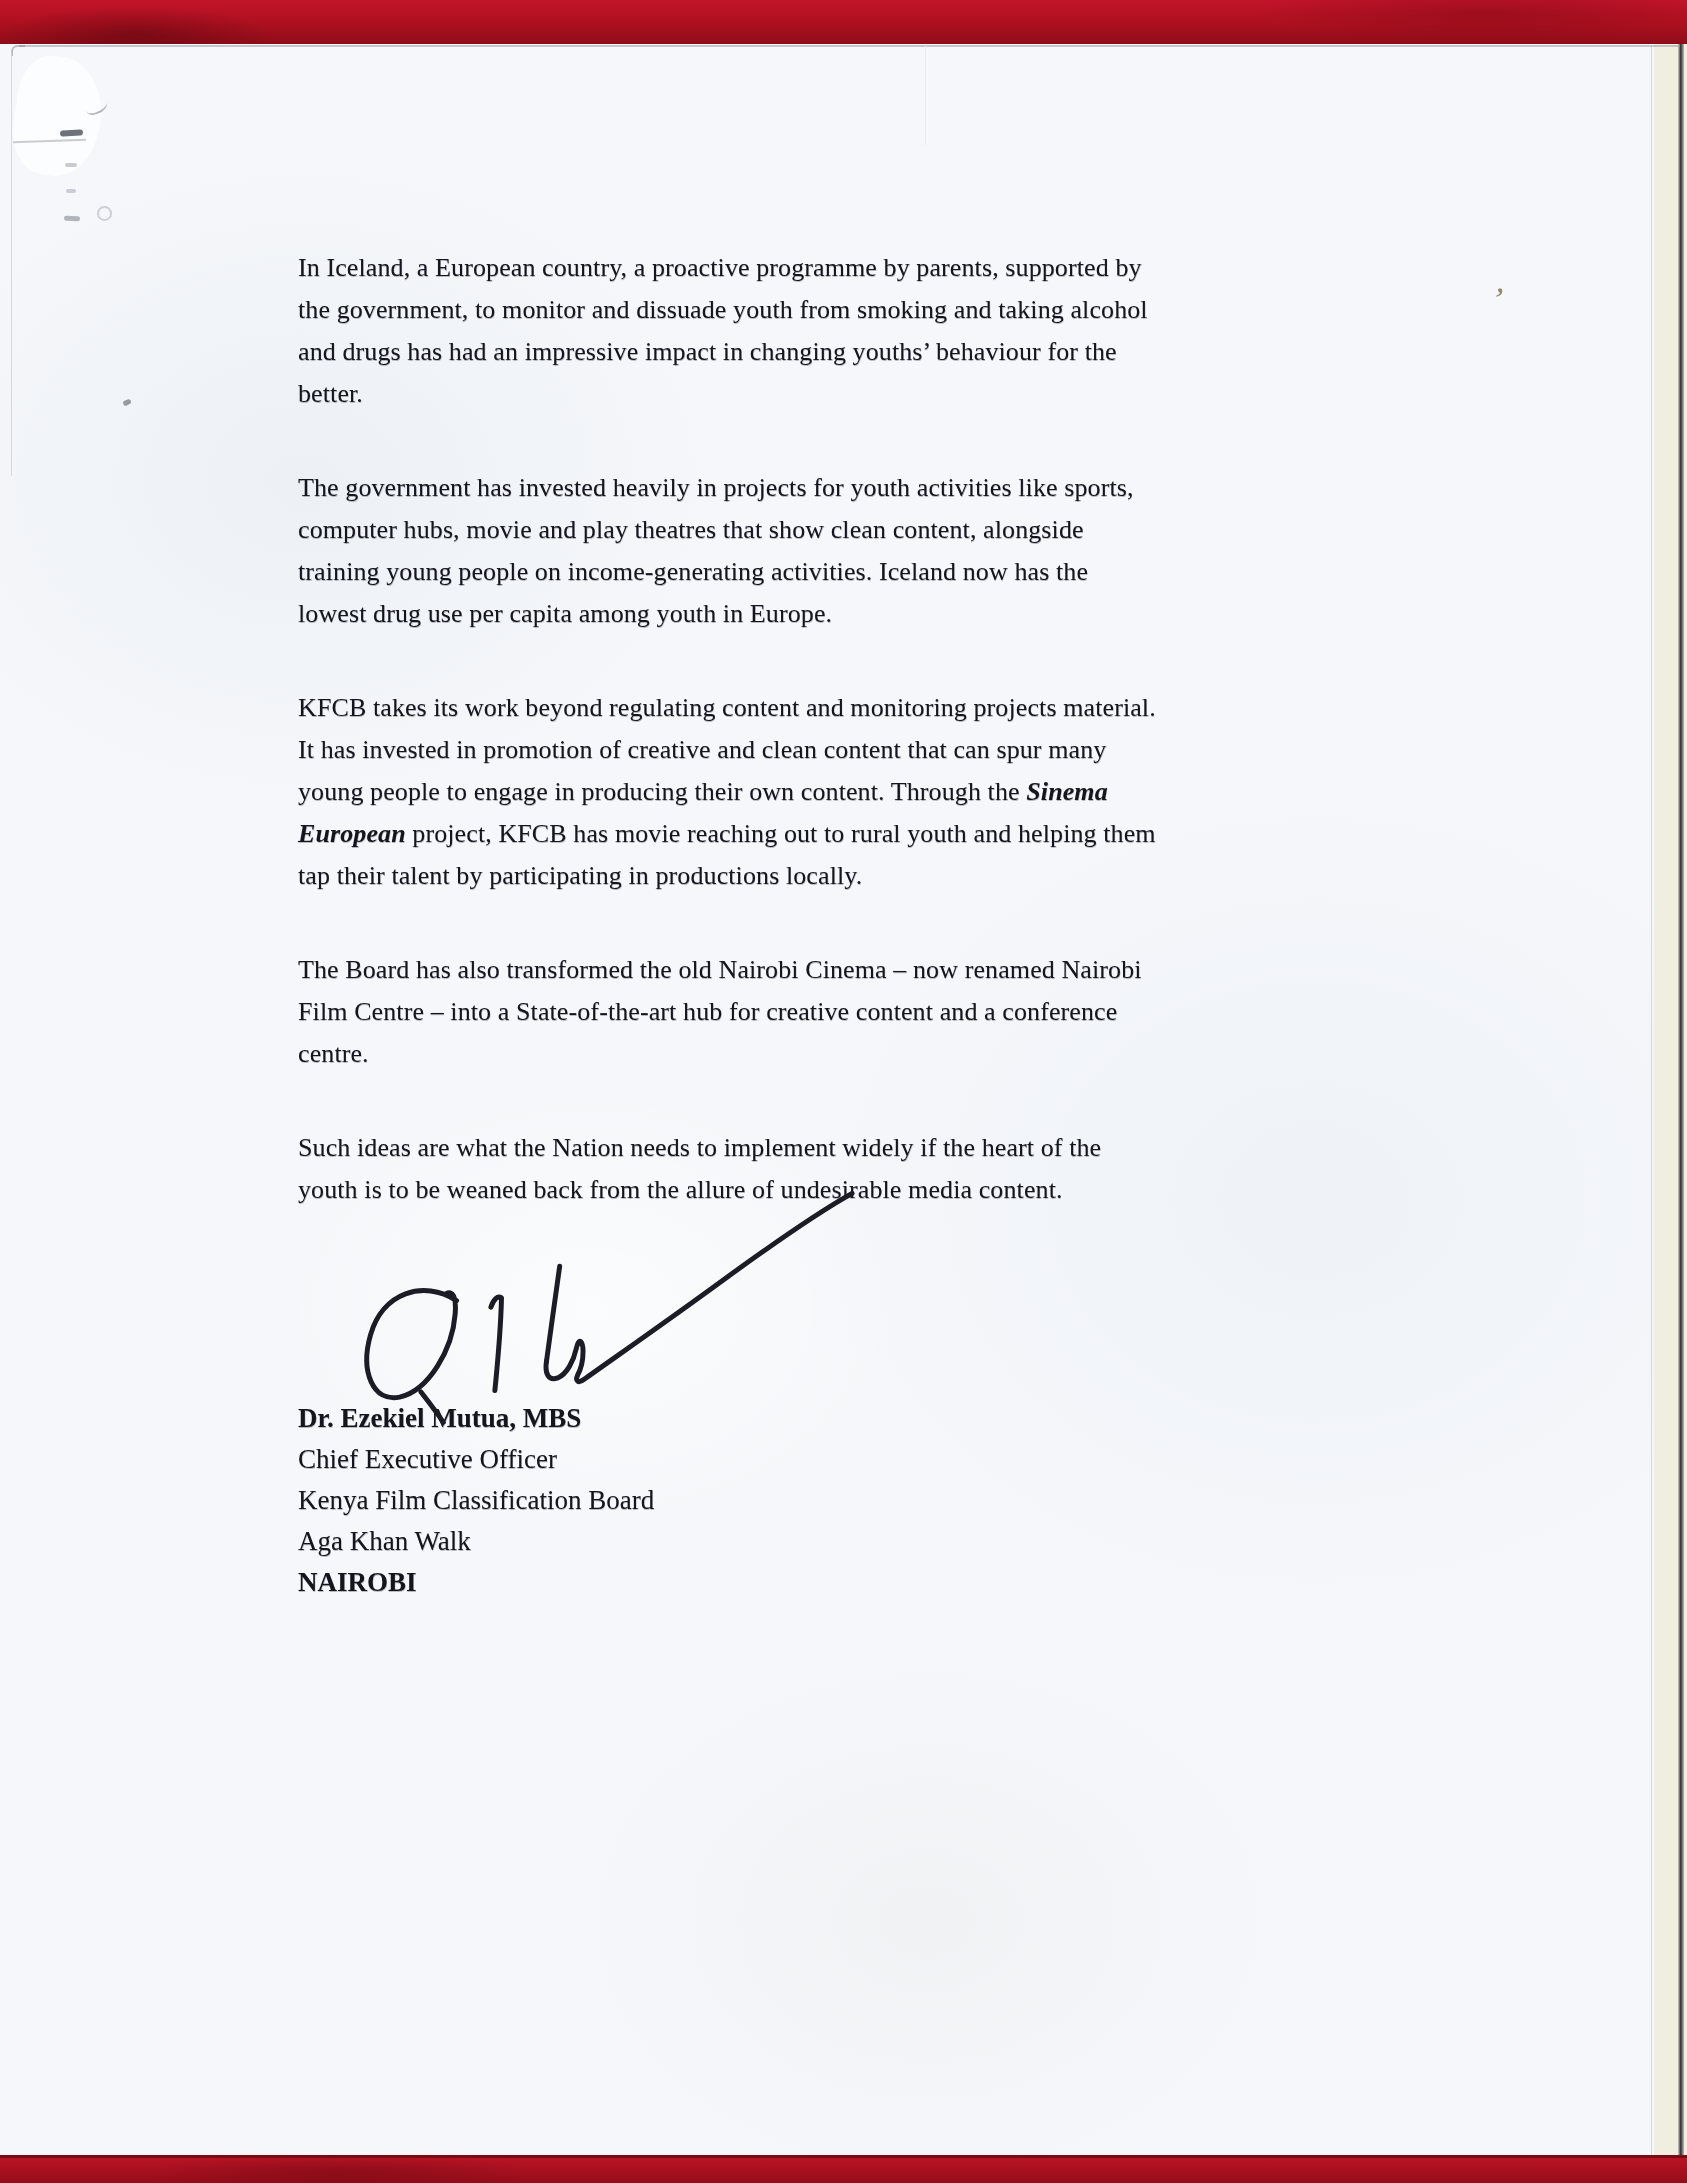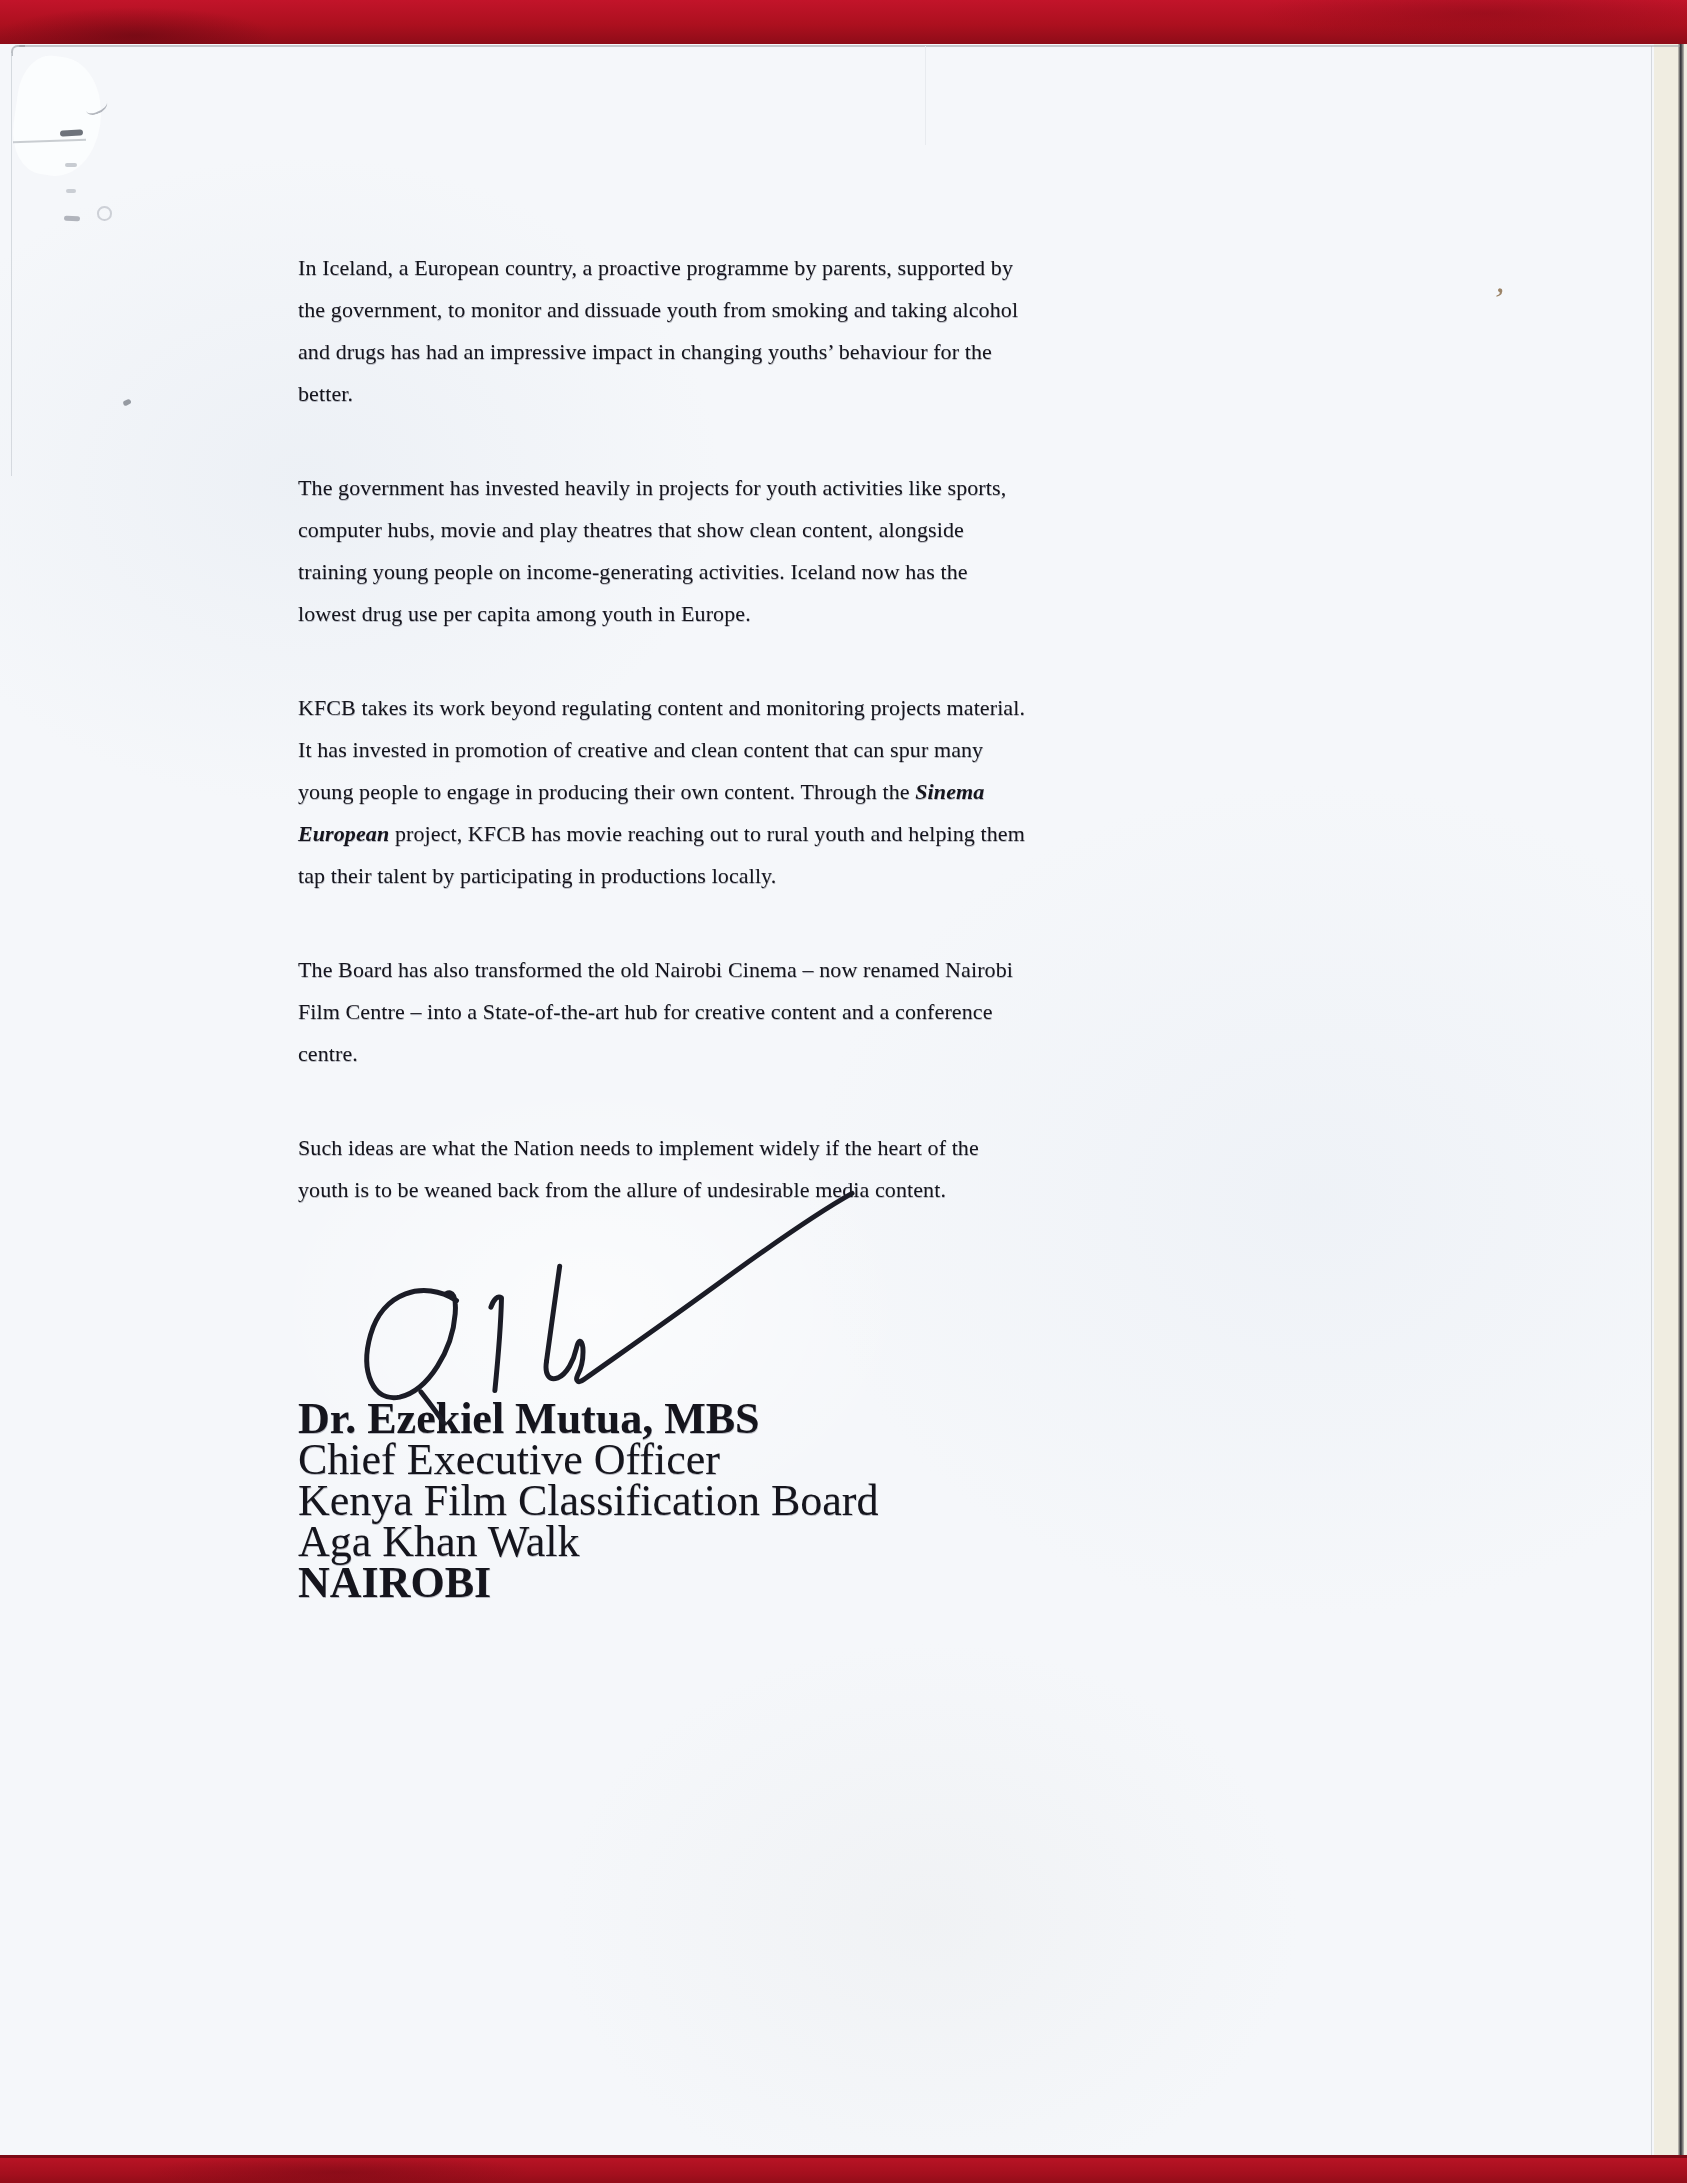--- a/index.html
+++ b/index.html
@@ -104,31 +104,31 @@
     font-size: 34px; line-height: 1; color: #9c8468;
     transform: rotate(8deg);
   }
 
   
   .letter {
     position: absolute; top: 247px; left: 298px; width: 1197px;
   }
   .letter p {
     margin: 0 0 52px 0;
-    font-size: 22px;
+    font-size: 26px;
     line-height: 42px;
     white-space: pre-line;
     letter-spacing: 0.1px;
     text-shadow: 0.4px 0.6px 0.4px rgba(25,25,45,0.28);
   }
   .bi { font-weight: bold; font-style: italic; margin-top: 12px; }
 
   .sigblock {
     margin-top: 187px;
-    font-size: 44px;
+    font-size: 27px;
     line-height: 41px;
     text-shadow: 0.4px 0.6px 0.4px rgba(25,25,45,0.28);
   }
   .sigblock .line { white-space: pre; }
   .strong { font-weight: bold; }
 
   
   .signature-svg {
     position: absolute; top: 0; left: 0; width: 1687px; height: 2183px;
     pointer-events: none;

